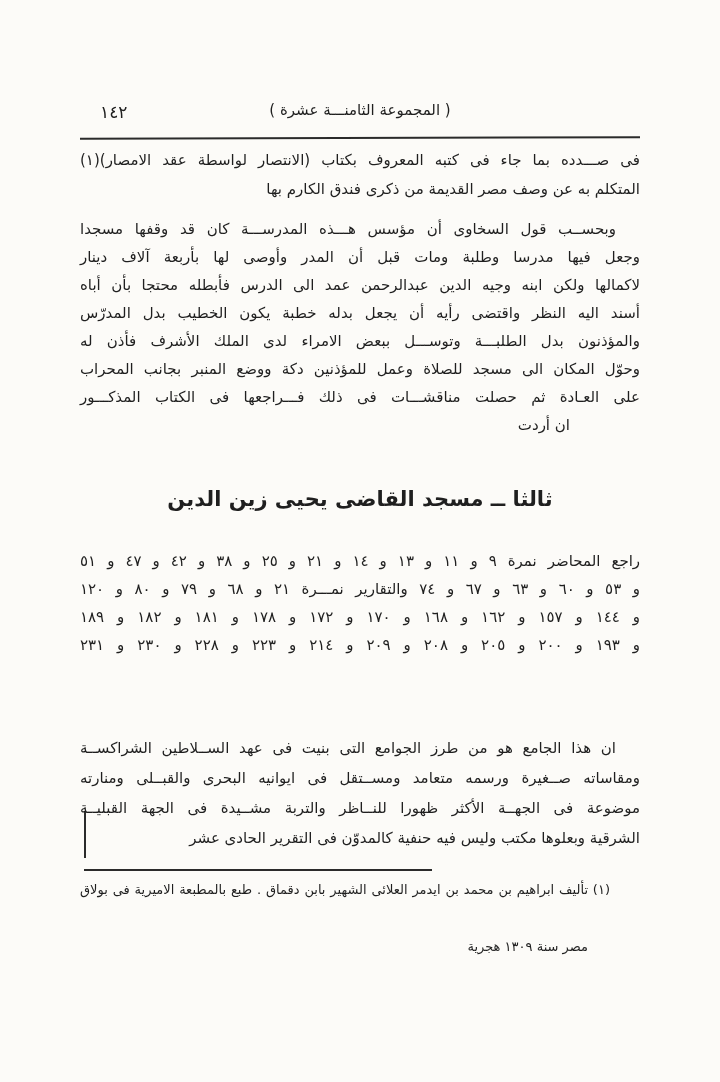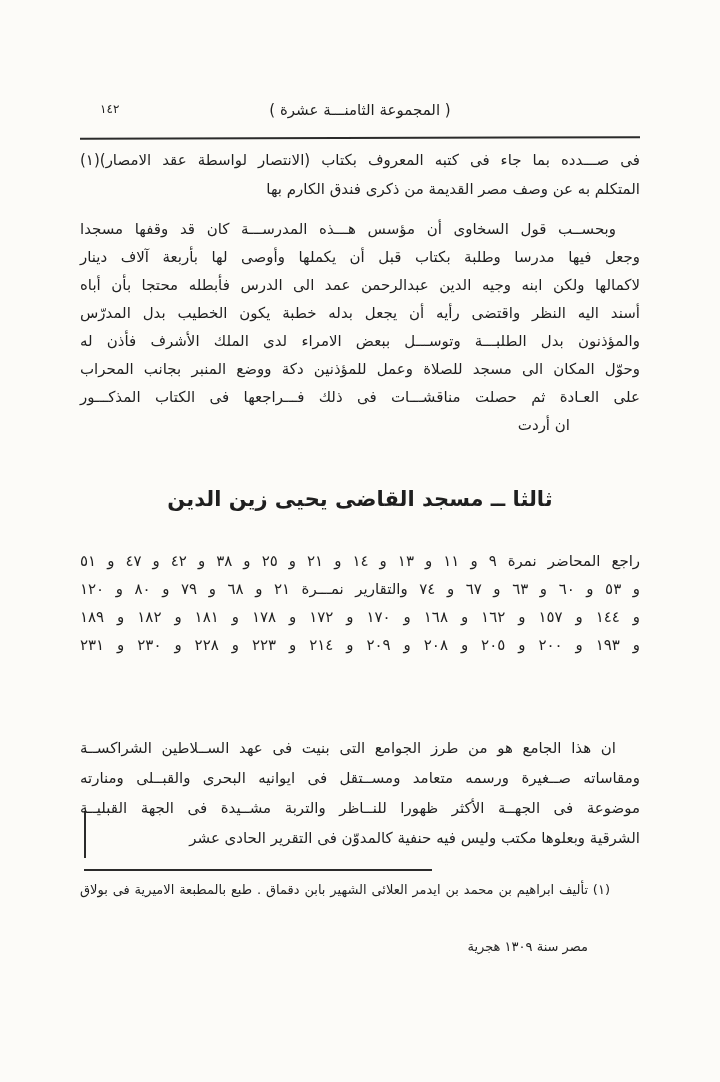--- a/index.html
+++ b/index.html
@@ -11,21 +11,21 @@
     color:#1f1f1f;
     font-family:"DejaVu Sans",sans-serif;
     direction:rtl;
     overflow:hidden;
   }
   .block{position:absolute;right:80px;width:560px;font-size:15px;}
   .line{text-align:right;white-space:nowrap;}
   .just{text-align:justify;text-align-last:justify;white-space:normal;}
   .ind{padding-right:24px;}
   .end70{padding-right:70px;}
-  .pagenum{position:absolute;top:102px;left:100px;font-size:12px;letter-spacing:1px;}
+  .pagenum{position:absolute;top:102px;left:100px;font-size:17px;letter-spacing:1px;}
   .header-title{position:absolute;top:101px;left:0;width:100%;text-align:center;font-size:15px;}
   .rule{position:absolute;border-top:2px solid #2b2b2b;height:0;}
   .rule-top{top:137px;left:80px;width:560px;transform:rotate(-0.15deg);}
   .rule-foot{top:869px;left:84px;width:348px;}
   .para1{top:146px;line-height:29px;}
   .para2{top:215px;line-height:28px;}
   .heading{position:absolute;top:487px;left:0;width:100%;text-align:center;
            font-size:21px;font-weight:bold;}
   .refs{top:547px;line-height:28px;}
   .para3{top:733px;line-height:30px;}
@@ -45,21 +45,21 @@
 
   <div class="rule rule-top"></div>
 
   <div class="block para1">
     <div class="line just">فى صـــدده بما جاء فى كتبه المعروف بكتاب (الانتصار لواسطة عقد الامصار)(١)</div>
     <div class="line">المتكلم به عن وصف مصر القديمة من ذكرى فندق الكارم بها</div>
   </div>
 
   <div class="block para2">
     <div class="line just ind">وبحســب قول السخاوى أن مؤسس هـــذه المدرســـة كان قد وقفها مسجدا</div>
-    <div class="line just">وجعل فيها مدرسا وطلبة بكتاب قبل أن يكملها وأوصى لها بأربعة آلاف دينار</div>
+    <div class="line just">وجعل فيها مدرسا وطلبة ومات قبل أن المدر وأوصى لها بأربعة آلاف دينار</div>
     <div class="line just">لاكمالها ولكن ابنه وجيه الدين عبدالرحمن عمد الى الدرس فأبطله محتجا بأن أباه</div>
     <div class="line just">أسند اليه النظر واقتضى رأيه أن يجعل بدله خطبة يكون الخطيب بدل المدرّس</div>
     <div class="line just">والمؤذنون بدل الطلبـــة وتوســـل ببعض الامراء لدى الملك الأشرف فأذن له</div>
     <div class="line just">وحوّل المكان الى مسجد للصلاة وعمل للمؤذنين دكة ووضع المنبر بجانب المحراب</div>
     <div class="line just">على العـادة ثم حصلت مناقشـــات فى ذلك فـــراجعها فى الكتاب المذكـــور</div>
     <div class="line end70">ان أردت</div>
   </div>
 
   <div class="heading">ثالثا ــ مسجد القاضى يحيى زين الدين</div>
 

